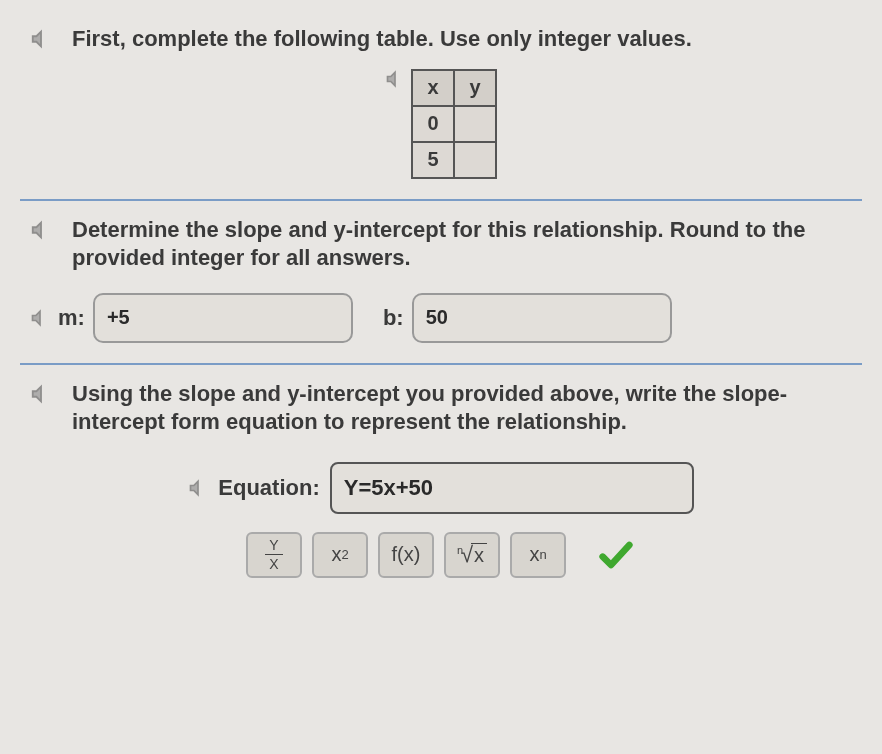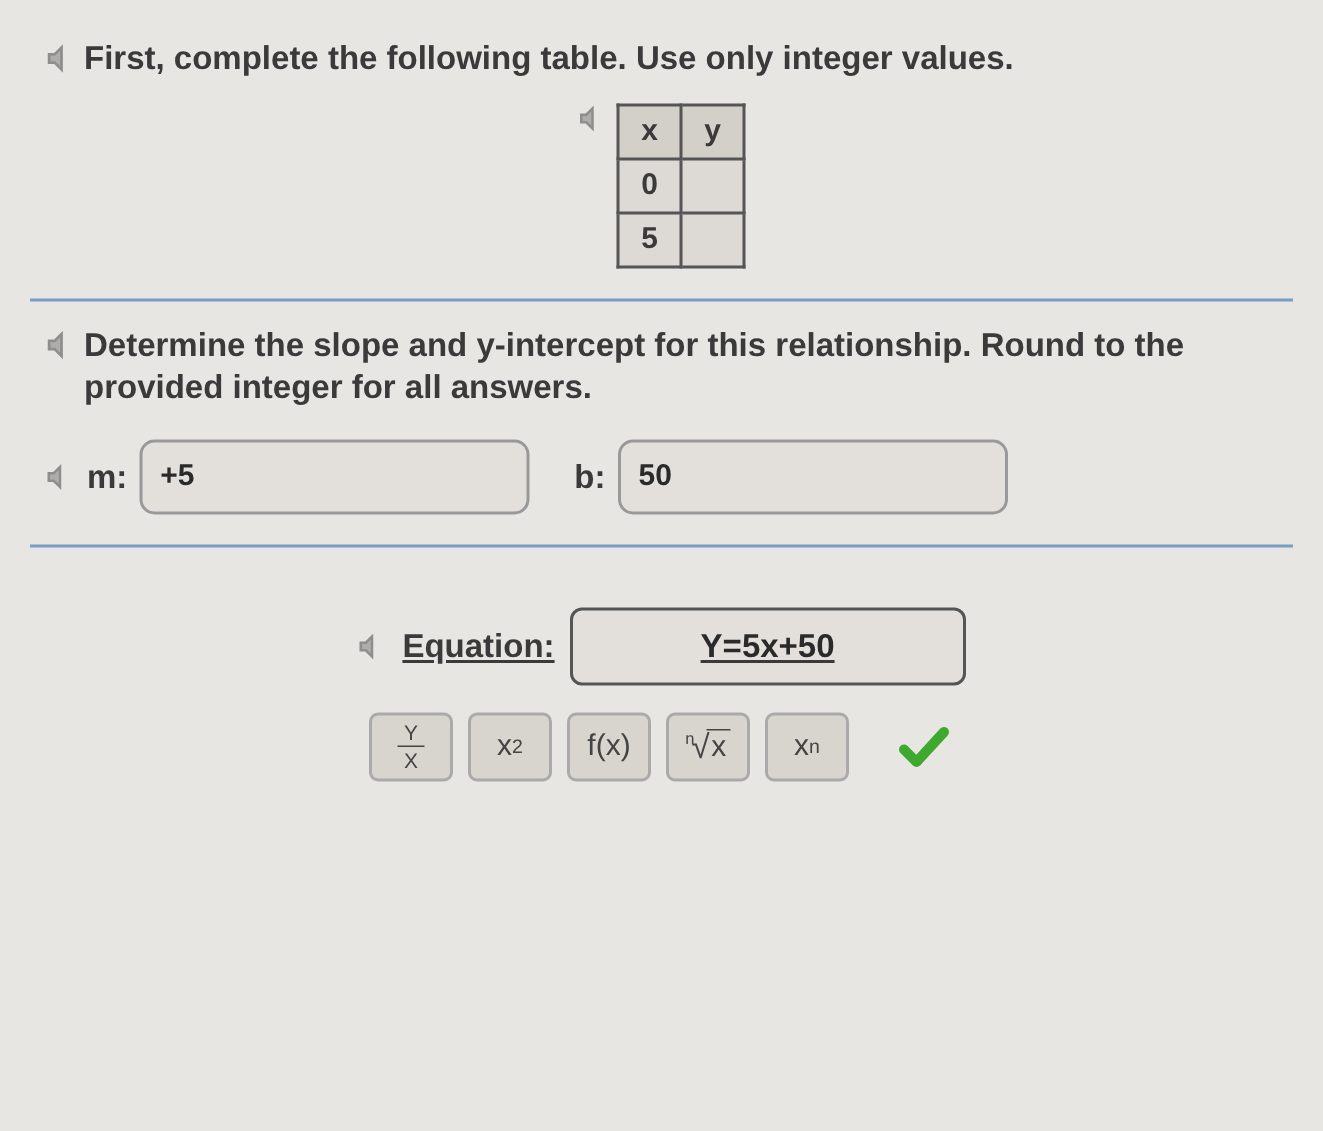--- a/index.html
+++ b/index.html
@@ -19,21 +19,21 @@
       padding: 15px 10px 20px 10px;
     }
     .divider {
       border: none;
       border-top: 2px solid #7a9cc6;
       margin: 0;
     }
     .instruction-row {
       display: flex;
       align-items: flex-start;
-      gap: 4px;
+      gap: 20px;
       margin-bottom: 15px;
     }
     .instruction-text {
       font-size: 22px;
       font-weight: 600;
       color: #3a3a3a;
       line-height: 1.3;
     }
     .speaker-icon {
       width: 22px;
@@ -104,33 +104,31 @@
       font-weight: 600;
       color: #2a2a2a;
       width: 260px;
     }
     .equation-row {
       display: flex;
       justify-content: center;
       align-items: center;
       gap: 10px;
       margin-top: 25px;
-      text-decoration: underline;
     }
     .equation-input {
       background: #e3e0db;
       border: 2.5px solid #555;
       border-radius: 8px;
       height: 52px;
       padding: 0 12px;
       font-size: 22px;
       font-weight: 600;
       color: #2a2a2a;
-      width: 264px;
-      text-align: center;
+      width: 364px;
     }
     .math-toolbar {
       display: flex;
       justify-content: center;
       align-items: center;
       gap: 10px;
       margin-top: 18px;
     }
     .math-btn {
       background: #d8d5cf;
@@ -257,20 +255,28 @@
     <div class="input-group">
       <span class="input-label">b:</span>
       <input class="text-input" type="text" value="50" style="">
     </div>
   </div>
 </div>
 
 <hr class="divider">
 
 <div class="section">
+  <div class="instruction-row">
+    <span class="speaker-icon">
+      <svg viewBox="0 0 24 24" fill="none" stroke="#555" stroke-width="2">
+        <path d="M3 9v6h4l5 5V4L7 9H3z" fill="#888"></path>
+      </svg>
+    </span>
+    <span class="instruction-text">Using the slope and y-intercept you provided above, write the slope-intercept form equation to represent the relationship.</span>
+  </div>
   <div class="equation-row">
     <span class="speaker-inline">
       <svg viewBox="0 0 24 24" fill="none" stroke="#555" stroke-width="2">
         <path d="M3 9v6h4l5 5V4L7 9H3z" fill="#888"></path>
       </svg>
     </span>
     <span class="input-label">Equation:</span>
     <input class="equation-input" type="text" value="Y=5x+50" style="">
   </div>
 

